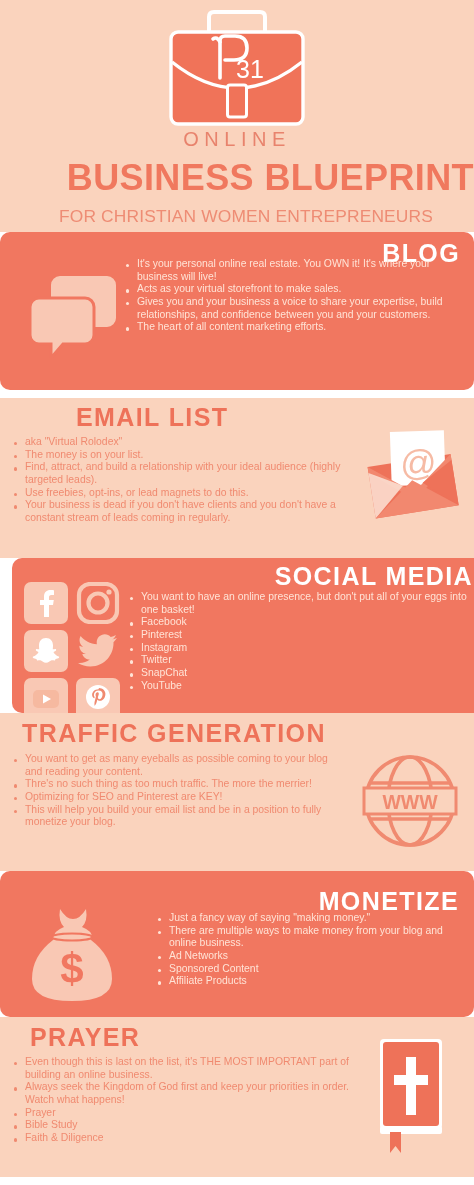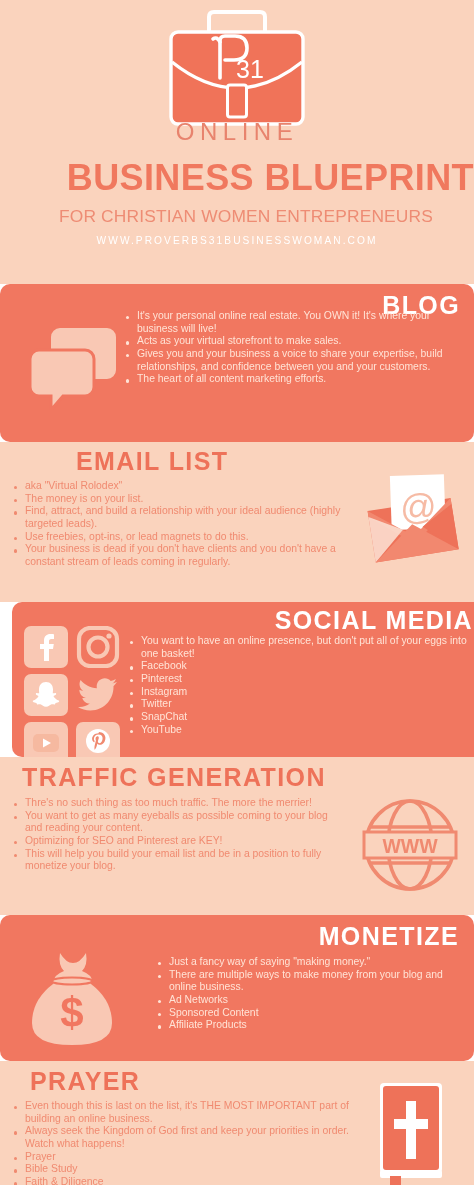--- a/index.html
+++ b/index.html
@@ -38,26 +38,26 @@
     left:2px; top:6px;
     width:3.4px; height:3.4px;
     border-radius:50%;
   }
   .txt-on-dark  { color:#FFE3D6; font-size:10.4px; }
   .txt-on-dark li:before { background:#FFE3D6; }
   .txt-on-light { color:#F08A70; font-size:10.4px; }
   .txt-on-light li:before { background:#F08A70; }
 
   
-  #header { height:284px; background:#FAD3BD; position:relative; }
+  #header { height:232px; background:#FAD3BD; position:relative; }
   .briefcase-wrap { position:absolute; left:0; right:0; top:6px; text-align:center; }
   .hdr-online {
-    position:absolute; left:0; right:0; top:118px;
+    position:absolute; left:0; right:0; top:128px;
     text-align:center;
-    font-size:24px;
+    font-size:20px;
     letter-spacing:5.5px;
     color:#E8836D;
   }
   .hdr-main {
     position:absolute; left:0; right:0; top:157px;
     text-align:right;
     font-size:36px;
     font-weight:bold;
     letter-spacing:0.4px;
     color:#F0785E;
@@ -78,21 +78,21 @@
     color:#FFFFFF;
   }
 
   
   #blog { height:158px; }
   #blog .sec-title { position:absolute; right:14px; top:9px; font-size:25px; }
   #blog .blist { position:absolute; left:124px; right:11px; top:26px; }
   #blog .icon-slot { position:absolute; left:30px; top:42px; }
 
   
-  #email { height:160px; }
+  #email { height:160px;margin-top:8px; }
   #email .sec-title { position:absolute; left:76px; top:7px; font-size:25px; }
   #email .blist { position:absolute; left:12px; width:335px; top:38px; }
   #email .icon-slot { position:absolute; right:4px; top:32px; }
 
   
   #social { height:155px;margin-left:12px; }
   #social .sec-title { position:absolute; right:13px; top:6px; font-size:25px; }
   #social .blist { position:absolute; left:116px; right:10px; top:33px; }
   #social .icon-grid {
     position:absolute; left:12px; top:24px;
@@ -108,21 +108,21 @@
   .sm-tile.boxed { background:#F9C8B4; border-radius:7px; }
 
   
   #traffic { height:158px; }
   #traffic .sec-title { position:absolute; left:22px; top:8px; font-size:25px; }
   #traffic .blist { position:absolute; left:12px; width:330px; top:40px; }
   #traffic .icon-slot { position:absolute; right:16px; top:40px; }
 
   
   #monetize { height:146px; }
-  #monetize .sec-title { position:absolute; right:15px; top:9px; font-size:25px;margin-left:12px; }
+  #monetize .sec-title { position:absolute; right:15px; top:18px; font-size:25px;margin-left:12px; }
   #monetize .blist { position:absolute; left:156px; right:10px; top:41px; }
   #monetize .icon-slot { position:absolute; left:26px; top:34px; }
 
   
   #prayer { height:160px; }
   #prayer .sec-title { position:absolute; left:30px; top:8px; font-size:25px; }
   #prayer .blist { position:absolute; left:12px; width:337px; top:39px; }
   #prayer .icon-slot { position:absolute; right:22px; top:16px; }
 </style>
 </head>
@@ -280,22 +280,22 @@
         <circle cx="48" cy="48" r="44" fill="none" stroke="#F08A70" stroke-width="3.6"></circle>
         <ellipse cx="48" cy="48" rx="22" ry="44" fill="none" stroke="#F08A70" stroke-width="3.6"></ellipse>
         <line x1="7" y1="30" x2="89" y2="30" stroke="#F08A70" stroke-width="3.6"></line>
         <line x1="7" y1="66" x2="89" y2="66" stroke="#F08A70" stroke-width="3.6"></line>
         <rect x="2" y="35" width="92" height="26" fill="#FAD3BD" stroke="#F08A70" stroke-width="3"></rect>
         <text x="48" y="56" text-anchor="middle" font-family="Liberation Sans, sans-serif" font-size="19.5" font-weight="bold" fill="#F08A70">WWW</text>
       </svg>
     </div>
 
     <ul class="bullets txt-on-light blist">
+      <li>You want to get as many eyeballs as possible coming to your blog and reading your content.</li>
       <li>Thre's no such thing as too much traffic. The more the merrier!</li>
-      <li>You want to get as many eyeballs as possible coming to your blog and reading your content.</li>
       <li>Optimizing for SEO and Pinterest are KEY!</li>
       <li>This will help you build your email list and be in a position to fully monetize your blog.</li>
     </ul>
   </div>
 
   <div class="section sec-dark" id="monetize">
     <div class="sec-title on-dark">MONETIZE</div>
 
     <div class="icon-slot">
       <svg width="92" height="100" viewBox="0 0 92 100">

